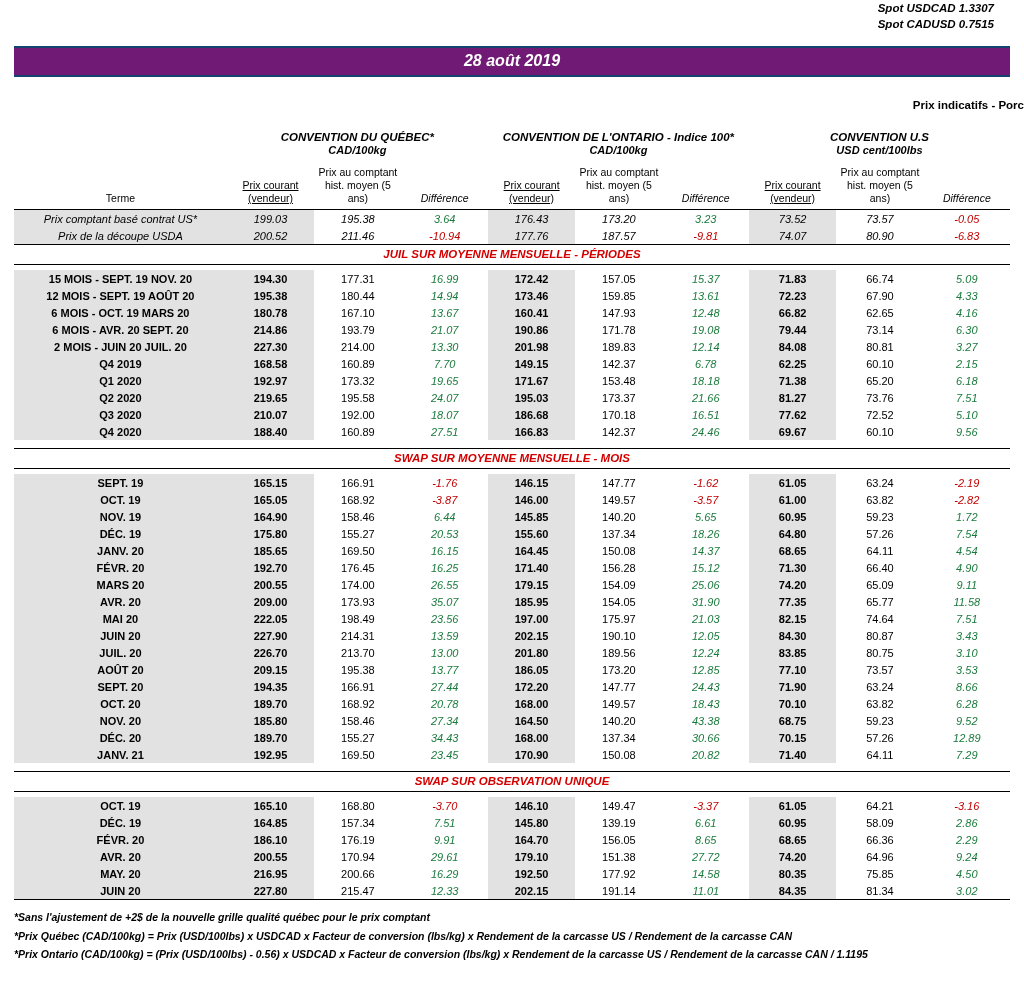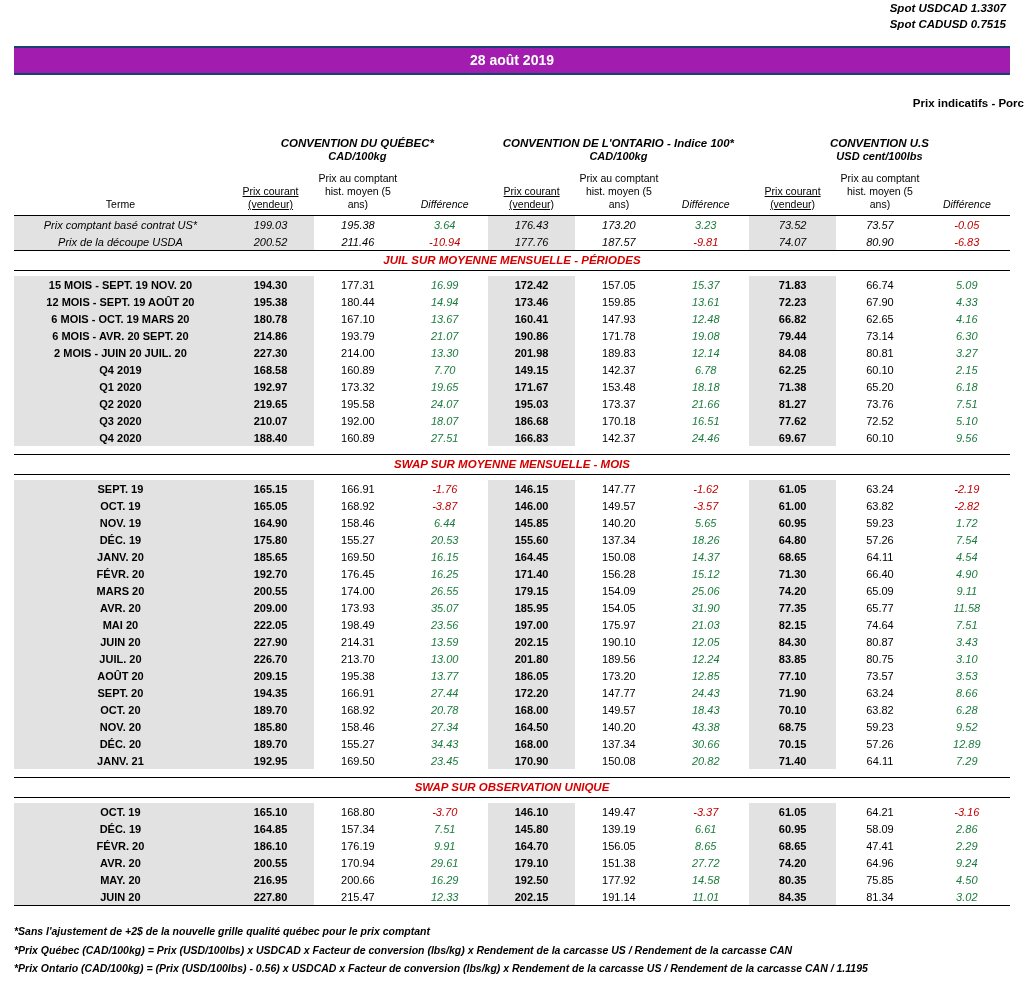--- a/index.html
+++ b/index.html
@@ -14,45 +14,46 @@
   .page{width:1024px;position:relative;padding:0;box-sizing:border-box;}
 
   
   .spot{
     text-align:right;
     padding-right:14px;
     font-style:italic;
     font-weight:bold;
     font-size:11.5px;
   }
-  .spot div{padding:2px 4px;}
+  .spot div{padding:2px 16px;}
   .spot-1{padding-top:6px;}
 
   
   .titlebar{
     margin:14px 14px 0 14px;
-    background:#a21caf;
+    background:#701a75;
     color:#ffffff;
     text-align:center;
-    font-weight:bold;
-    font-size:14px;
+    font-style:italic;
+    font-weight:bold;
+    font-size:16px;
     padding:4px 0 5px 0;
     border-top:2px solid #15436f;
     border-bottom:2px solid #15436f;
   }
   .subtitle{
     margin:22px 0 0 14px;
     font-weight:bold;
     font-size:11.5px;
     text-align:right;
   }
 
   table.grid{
     width:996px;
-    margin:16px 14px;
+    margin:8px 14px;
     border-collapse:collapse;
     table-layout:fixed;
   }
   col.c-term{width:212px;}
   col.c-num{width:87px;}
   col.c-diff{width:86px;}
 
   
   .conv{
     text-align:center;
@@ -581,21 +582,21 @@
         </tr>
         <tr class="data shadeRow">
           <td class="label shade">FÉVR. 20</td>
           <td class="val shade">186.10</td>
           <td class="val plain">176.19</td>
           <td class="diff pos">9.91</td>
           <td class="val shade">164.70</td>
           <td class="val plain">156.05</td>
           <td class="diff pos">8.65</td>
           <td class="val shade">68.65</td>
-          <td class="val plain">47.41</td>
+          <td class="val plain">66.36</td>
           <td class="diff pos">2.29</td>
         </tr>
         <tr class="data shadeRow">
           <td class="label shade">AVR. 20</td>
           <td class="val shade">200.55</td>
           <td class="val plain">170.94</td>
           <td class="diff pos">29.61</td>
           <td class="val shade">179.10</td>
           <td class="val plain">151.38</td>
           <td class="diff pos">27.72</td>

